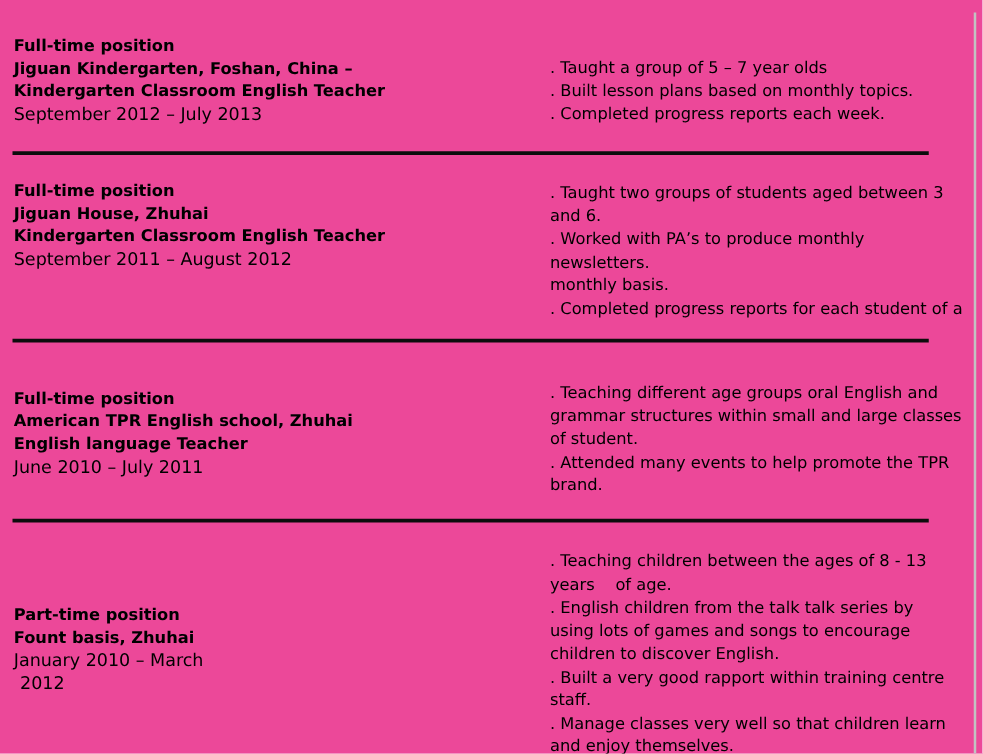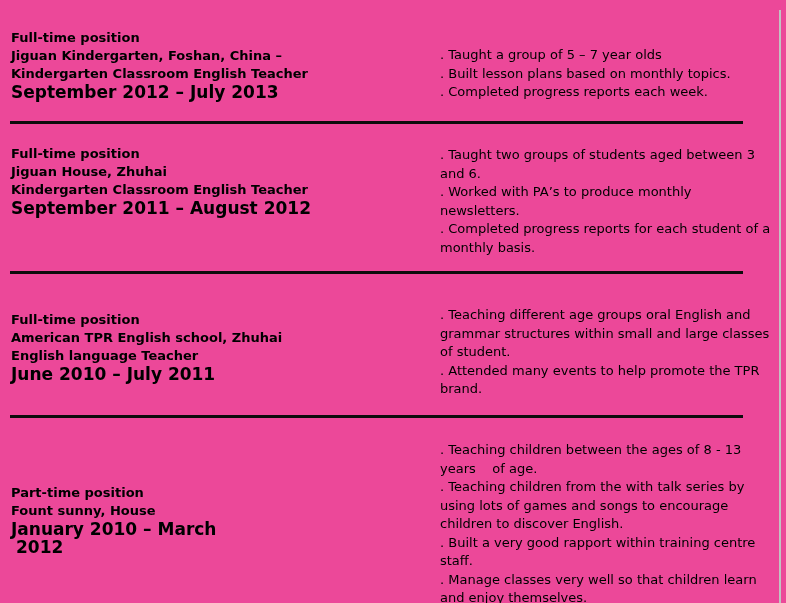--- a/index.html
+++ b/index.html
@@ -22,23 +22,23 @@
     left: 400px;
     width: 352px;
   }
   .pos-line {
     font-size: 13px;
     line-height: 18px;
     font-weight: bold;
     white-space: pre;
   }
   .date-line {
-    font-size: 17px;
+    font-size: 14px;
     line-height: 18px;
-    font-weight: bold;
+    font-weight: normal;
     white-space: pre;
   }
   .date-line.indent { padding-left: 5px; }
   .duty-line {
     font-size: 13px;
     line-height: 18.5px;
     white-space: pre;
     margin-left: 40px;
   }
   .divider {
@@ -80,22 +80,22 @@
     <div class="pos-line">Full-time position</div>
     <div class="pos-line">Jiguan House, Zhuhai</div>
     <div class="pos-line">Kindergarten Classroom English Teacher</div>
     <div class="date-line">September 2011 – August 2012</div>
   </div>
   <div class="right-col" style="top:146px;">
     <div class="duty-line">. Taught two groups of students aged between 3</div>
     <div class="duty-line">and 6.</div>
     <div class="duty-line">. Worked with PA’s to produce monthly</div>
     <div class="duty-line">newsletters.</div>
+    <div class="duty-line">monthly basis.</div>
     <div class="duty-line">. Completed progress reports for each student of a</div>
-    <div class="duty-line">monthly basis.</div>
   </div>
 
   <div class="divider" style="top:271px;"></div>
 
   <div class="left-col" style="top:311px;">
     <div class="pos-line">Full-time position</div>
     <div class="pos-line">American TPR English school, Zhuhai</div>
     <div class="pos-line">English language Teacher</div>
     <div class="date-line">June 2010 – July 2011</div>
   </div>
@@ -104,28 +104,28 @@
     <div class="duty-line">grammar structures within small and large classes</div>
     <div class="duty-line">of student.</div>
     <div class="duty-line">. Attended many events to help promote the TPR</div>
     <div class="duty-line">brand.</div>
   </div>
 
   <div class="divider" style="top:415px;"></div>
 
   <div class="left-col" style="top:460px;margin-top:24px;">
     <div class="pos-line">Part-time position</div>
-    <div class="pos-line">Fount sunny, House</div>
+    <div class="pos-line">Fount basis, Zhuhai</div>
     <div class="date-line">January 2010 – March</div>
     <div class="date-line indent">2012</div>
   </div>
   <div class="right-col" style="top:441px;">
     <div class="duty-line">. Teaching children between the ages of 8 - 13</div>
     <div class="duty-line">years    of age.</div>
-    <div class="duty-line">. Teaching children from the with talk series by</div>
+    <div class="duty-line">. English children from the talk talk series by</div>
     <div class="duty-line">using lots of games and songs to encourage</div>
     <div class="duty-line">children to discover English.</div>
     <div class="duty-line">. Built a very good rapport within training centre</div>
     <div class="duty-line">staff.</div>
     <div class="duty-line">. Manage classes very well so that children learn</div>
     <div class="duty-line">and enjoy themselves.</div>
   </div>
 
   <div class="page-edge"></div>
 

